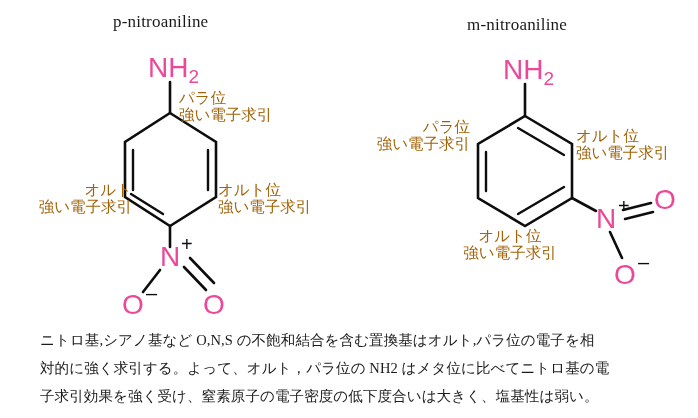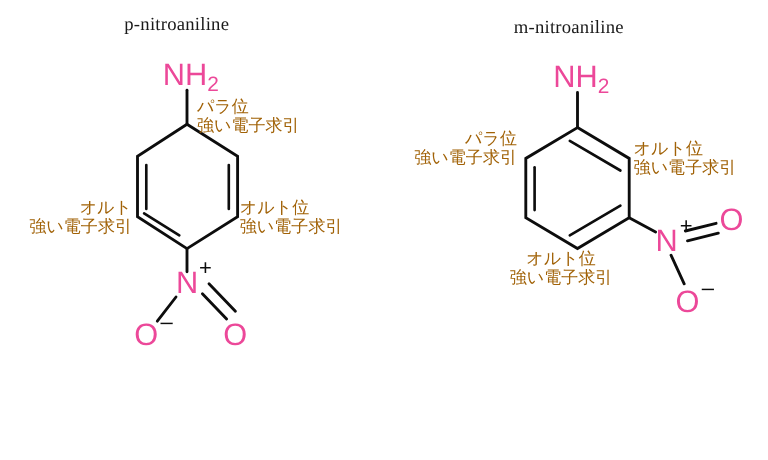--- a/index.html
+++ b/index.html
@@ -140,21 +140,21 @@
   <div class="atom" style="left:122px; top:291px;">O</div>
   <div class="charge" style="left:146px; top:283px;">–</div>
 
   <div class="atom" style="left:203px; top:291px;">O</div>
 
   <div class="jp-label lt" style="left:179px; top:89px;">
     <span class="l1">パラ位</span>
     <span class="l2">強い電子求引</span>
   </div>
 
-  <div class="jp-label rt" style="left:0px; top:181px; width:120px;">
+  <div class="jp-label rt" style="left:12px; top:181px; width:120px;">
     <span class="l1">オルト</span>
     <span class="l2">強い電子求引</span>
   </div>
 
   <div class="jp-label lt" style="left:218px; top:181px;">
     <span class="l1">オルト位</span>
     <span class="l2">強い電子求引</span>
   </div>
 
   <div class="atom" style="left:503px; top:56px;">
@@ -177,14 +177,19 @@
   <div class="jp-label lt" style="left:576px; top:127px;">
     <span class="l1">オルト位</span>
     <span class="l2">強い電子求引</span>
   </div>
 
   <div class="jp-label ctr" style="left:440px; top:227px; width:140px;">
     <span class="l1">オルト位</span>
     <span class="l2">強い電子求引</span>
   </div>
 
+  <div id="body-text">
+    <p>ニトロ基,シアノ基など O,N,S の不飽和結合を含む置換基はオルト,パラ位の電子を相</p>
+    <p>対的に強く求引する。よって、オルト，パラ位の NH2 はメタ位に比べてニトロ基の電</p>
+    <p>子求引効果を強く受け、窒素原子の電子密度の低下度合いは大きく、塩基性は弱い。</p>
+  </div>
 
 </div>
 
 </body></html>

